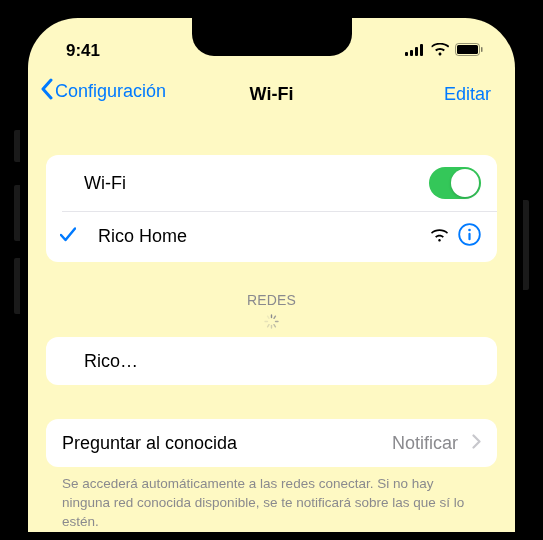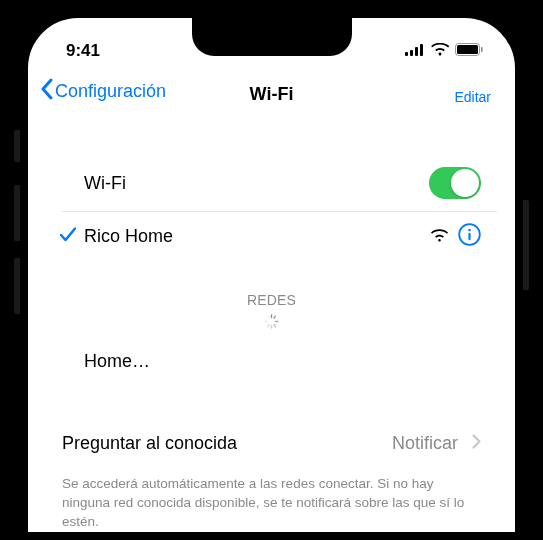--- a/index.html
+++ b/index.html
@@ -24,21 +24,21 @@
       padding: 10px 20px 0 20px;
     }
     .phone-inner {
       background: #000;
       border-radius: 58px 58px 0 0;
       padding: 8px;
       height: 100%;
       position: relative;
     }
     .screen {
-      background: #ffffff;
+      background: #fef9c3;
       border-radius: 50px 50px 0 0;
       height: 100%;
       overflow: hidden;
       position: relative;
     }
     .notch {
       position: absolute;
       top: 0;
       left: 50%;
       transform: translateX(-50%);
@@ -80,21 +80,21 @@
     .nav-title {
       position: absolute;
       left: 50%;
       transform: translateX(-50%);
       font-weight: 600;
       font-size: 18px;
       color: #000;
     }
     .edit-btn {
       color: #007aff;
-      font-size: 14px;
+      font-size: 18px;
       padding-right: 6px;
       margin-left: 32px;
     }
     .content {
       padding: 0 18px;
     }
     .spacer-top {
       height: 36px;
     }
     .group {
@@ -273,21 +273,21 @@
           <div class="row row-indent">
             <div class="row-label">Wi-Fi</div>
             <div class="toggle"></div>
           </div>
           <div class="row">
             <span class="check-icon">
               <svg width="16" height="15" viewBox="0 0 16 15">
                   <path d="M1 8l4.5 5L15 1.5" stroke="#007aff" stroke-width="2.5" stroke-linecap="round" stroke-linejoin="round" fill="none"></path>
                 </svg>
             </span>
-            <div class="row-label" style="margin-left:22px">Rico Home</div>
+            <div class="row-label" style="margin-left:36px">Rico Home</div>
             <div class="row-right">
               <span>
                 <svg width="17" height="13" viewBox="0 0 17 13">
                     <path d="M8.5 12.5c.7 0 1.3-.6 1.3-1.3s-.6-1.3-1.3-1.3-1.3.6-1.3 1.3.6 1.3 1.3 1.3zm-3.2-3.8c.9-.8 2-1.2 3.2-1.2s2.3.4 3.2 1.2l1.2-1.3c-1.2-1.1-2.8-1.7-4.4-1.7S5.3 6.3 4.1 7.4l1.2 1.3zM1 4.7C3 2.9 5.6 1.9 8.5 1.9s5.5 1 7.5 2.8l1-1.3C14.7 1.3 11.8.2 8.5.2S2.3 1.3 0 3.4l1 1.3z" fill="#000"></path>
                   </svg>
               </span>
               <span class="info-icon">
                 <svg width="23" height="23" viewBox="0 0 23 23">
                     <circle cx="11.5" cy="11.5" r="10.3" stroke="#007aff" stroke-width="1.8" fill="none"></circle>
                     <circle cx="11.5" cy="7" r="1.3" fill="#007aff"></circle>
@@ -311,21 +311,21 @@
                 <line x1="3.6" y1="12.8" x2="5" y2="10.7" opacity="0.3"></line>
                 <line x1="1" y1="7.5" x2="3.5" y2="7.5" opacity="0.2"></line>
                 <line x1="3.6" y1="2.2" x2="5" y2="4.3" opacity="0.15"></line>
               </g>
             </svg>
           </span>
         </div>
 
         <div class="group">
           <div class="row row-indent">
-            <div class="row-label">Home…</div>
+            <div class="row-label">Rico…</div>
           </div>
         </div>
 
         <div class="gap-after-group"></div>
 
         <div class="group">
           <div class="row">
             <div class="row-label">Preguntar al conocida</div>
             <div class="row-right">
               <span class="value-text">Notificar</span>

